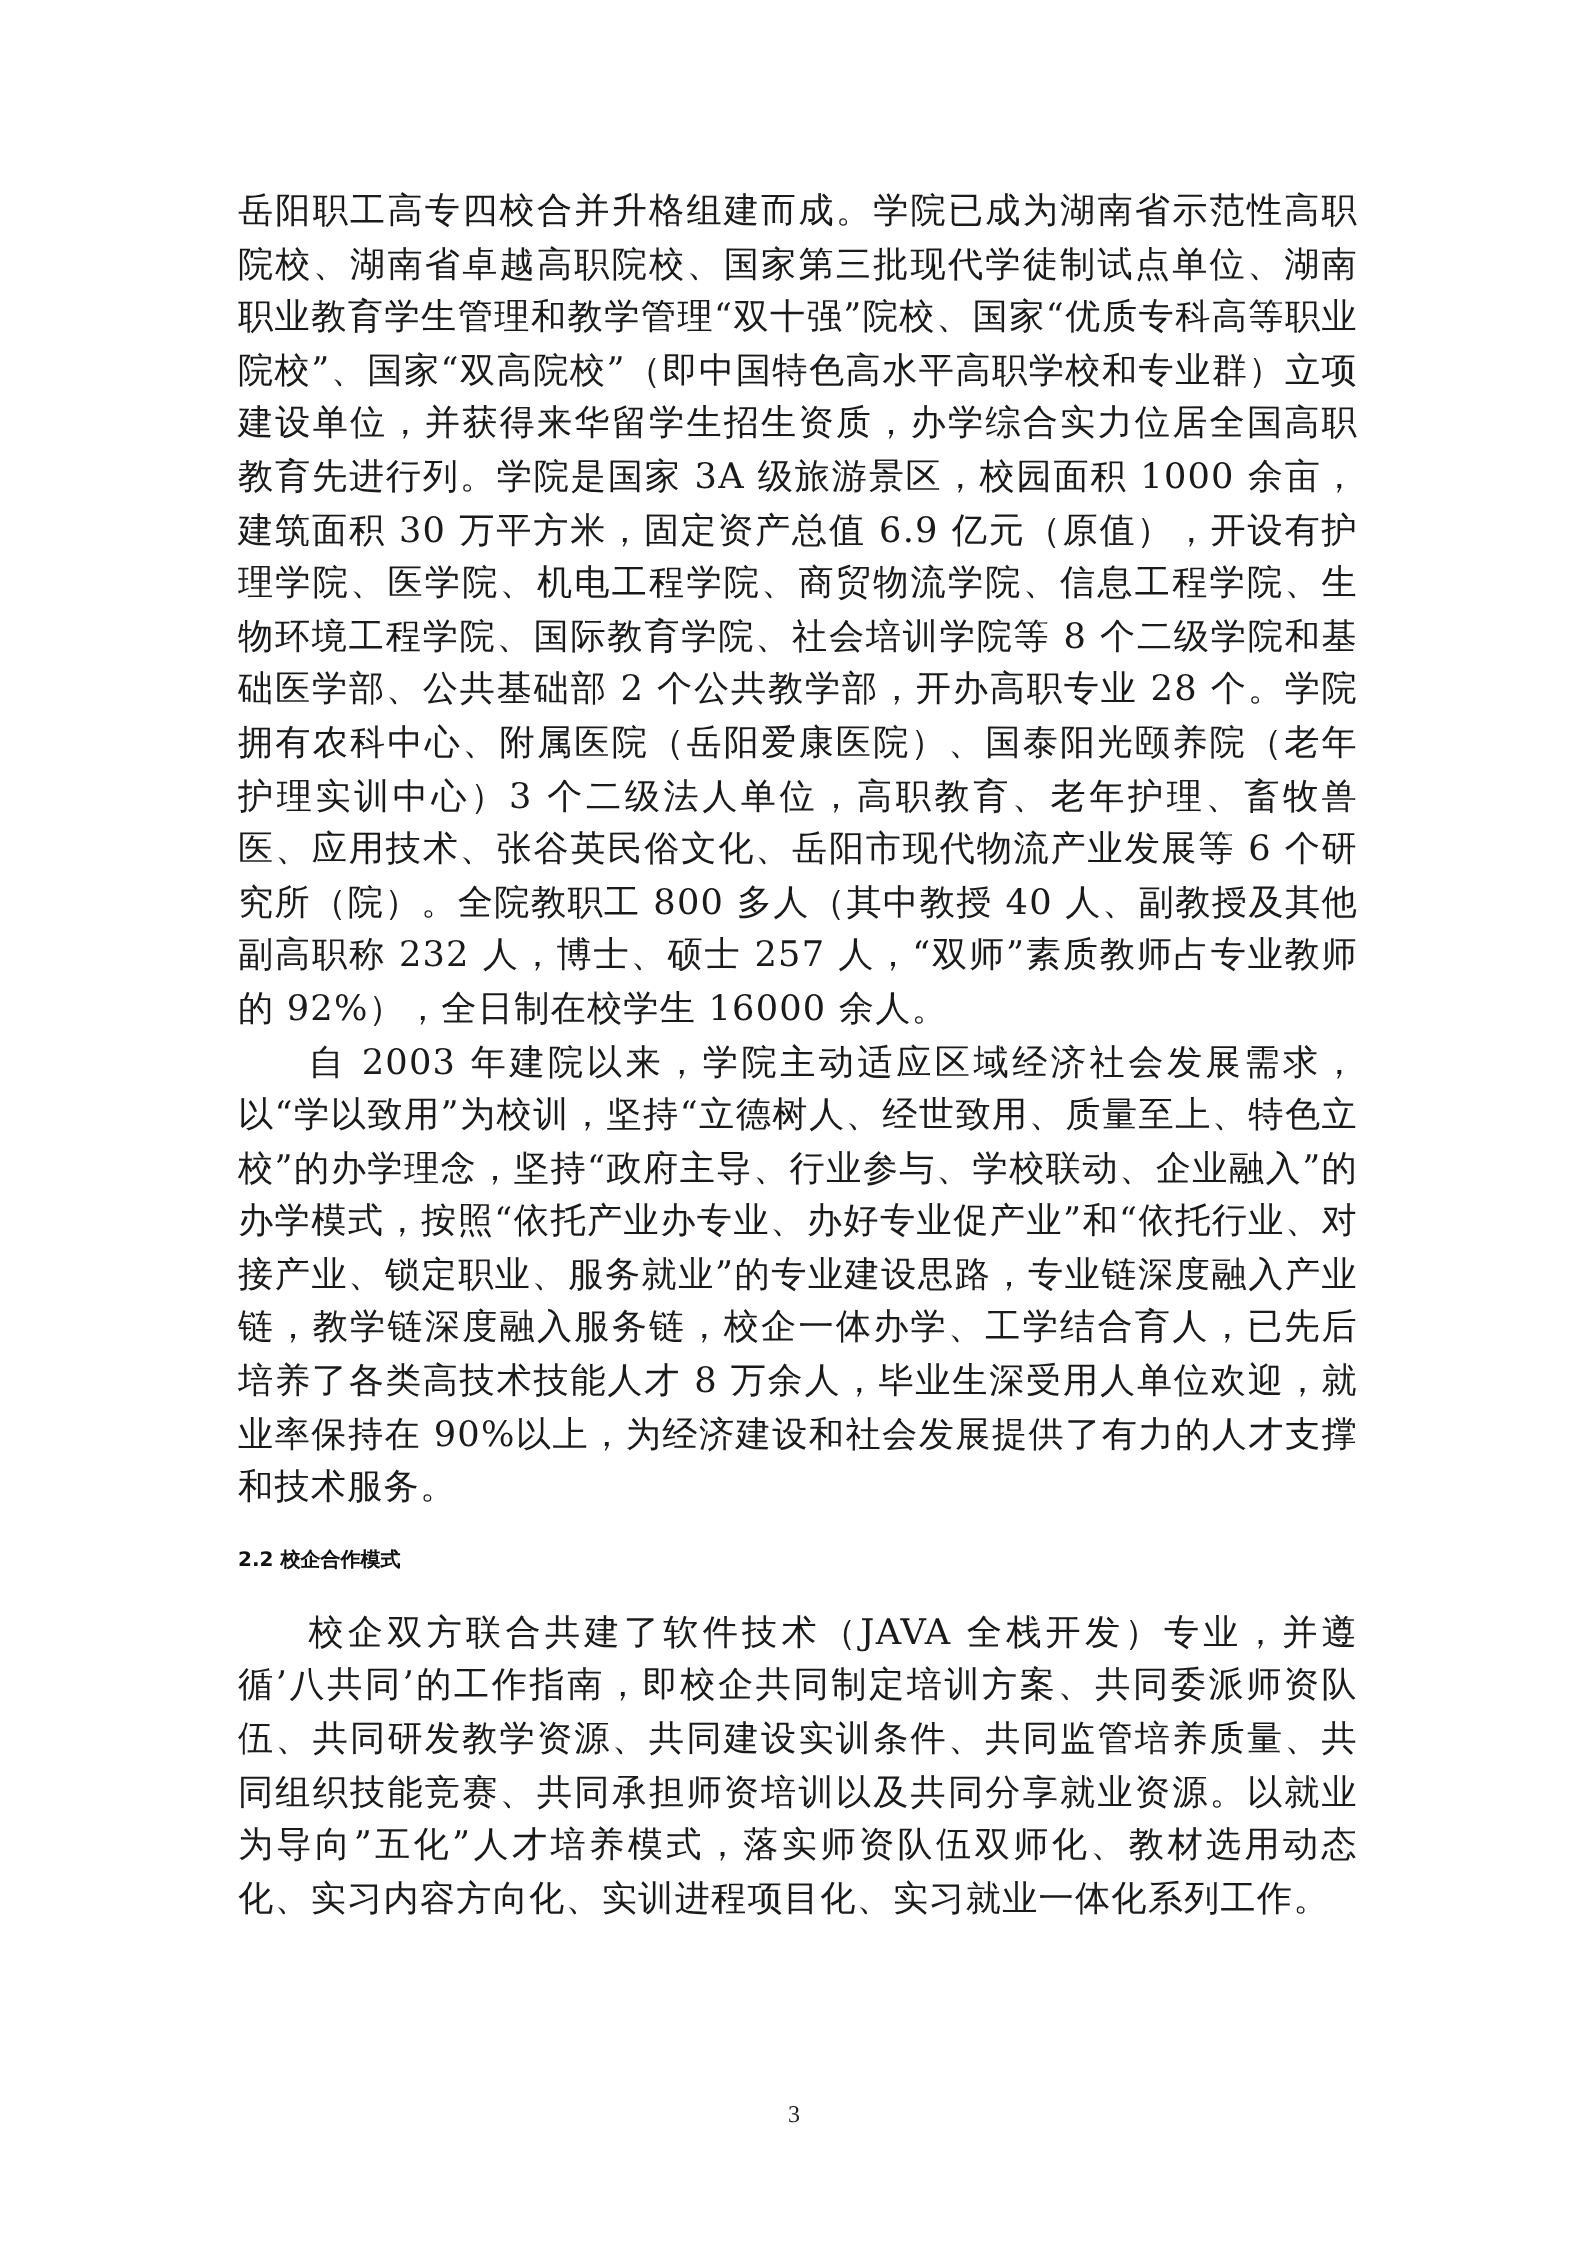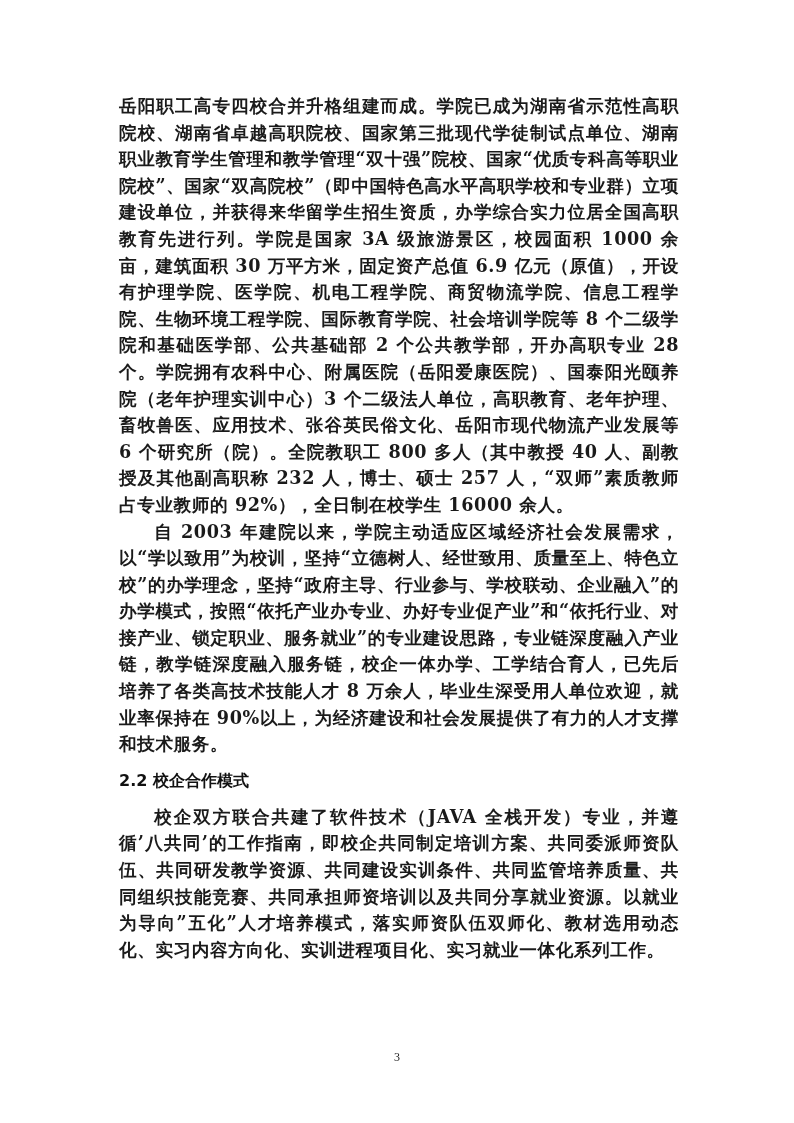--- a/index.html
+++ b/index.html
@@ -1,24 +1,24 @@
 <!DOCTYPE html>
 <html><head>
 <meta charset="utf-8">
 <style>
   html, body { margin: 0; padding: 0; background: #ffffff; }
   body { width: 794px; height: 1123px; position: relative; overflow: hidden;
          font-family: "DejaVu Serif", "Liberation Serif", serif; color: #1a1a1a; }
   .page { position: absolute; left: 0; top: 0; width: 794px; height: 1123px; background: #fff; }
   .content { position: absolute; left: 119px; top: 93px; width: 560px; }
   .para { margin: 0; font-size: 17.6px; line-height: 26.6px; text-align: justify;
-          text-align-last: left; letter-spacing: 0.6px; font-weight: bold; }
+          text-align-last: left; letter-spacing: 0.6px; }
   .indent { text-indent: 2em; }
   .heading { margin: 10px 0 10px 0; font-family: "DejaVu Sans", "Liberation Sans", sans-serif;
-             font-weight: bold; font-size: 16px; line-height: 26px; color: #111; }
+             font-weight: bold; font-size: 10px; line-height: 26px; color: #111; }
   .page-number { position: absolute; left: 0; width: 794px; top: 1050px; text-align: center;
                  font-size: 12px; color: #222; font-family: "Liberation Serif", serif; }
 </style>
 </head>
 <body>
 
 <div class="page">
   <div class="content">
     <p class="para">岳阳职工高专四校合并升格组建而成。学院已成为湖南省示范性高职院校、湖南省卓越高职院校、国家第三批现代学徒制试点单位、湖南职业教育学生管理和教学管理“双十强”院校、国家“优质专科高等职业院校”、国家“双高院校”（即中国特色高水平高职学校和专业群）立项建设单位，并获得来华留学生招生资质，办学综合实力位居全国高职教育先进行列。学院是国家 3A 级旅游景区，校园面积 1000 余亩，建筑面积 30 万平方米，固定资产总值 6.9 亿元（原值），开设有护理学院、医学院、机电工程学院、商贸物流学院、信息工程学院、生物环境工程学院、国际教育学院、社会培训学院等 8 个二级学院和基础医学部、公共基础部 2 个公共教学部，开办高职专业 28 个。学院拥有农科中心、附属医院（岳阳爱康医院）、国泰阳光颐养院（老年护理实训中心）3 个二级法人单位，高职教育、老年护理、畜牧兽医、应用技术、张谷英民俗文化、岳阳市现代物流产业发展等 6 个研究所（院）。全院教职工 800 多人（其中教授 40 人、副教授及其他副高职称 232 人，博士、硕士 257 人，“双师”素质教师占专业教师的 92%），全日制在校学生 16000 余人。</p>
     <p class="para indent">自 2003 年建院以来，学院主动适应区域经济社会发展需求，以“学以致用”为校训，坚持“立德树人、经世致用、质量至上、特色立校”的办学理念，坚持“政府主导、行业参与、学校联动、企业融入”的办学模式，按照“依托产业办专业、办好专业促产业”和“依托行业、对接产业、锁定职业、服务就业”的专业建设思路，专业链深度融入产业链，教学链深度融入服务链，校企一体办学、工学结合育人，已先后培养了各类高技术技能人才 8 万余人，毕业生深受用人单位欢迎，就业率保持在 90%以上，为经济建设和社会发展提供了有力的人才支撑和技术服务。</p>

